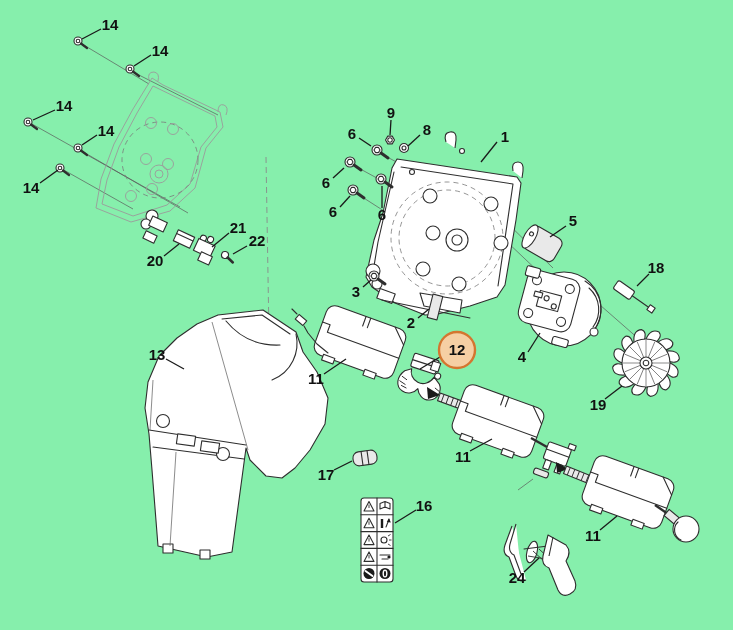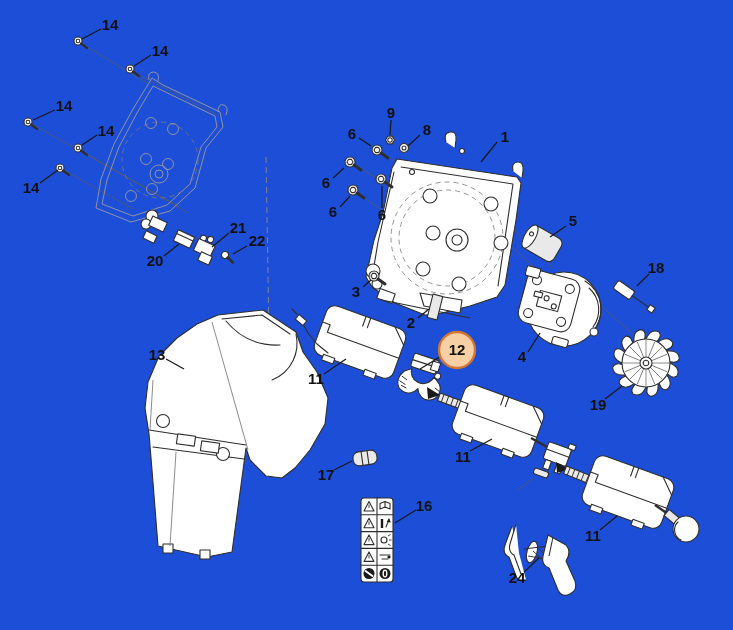--- a/index.html
+++ b/index.html
@@ -1,16 +1,16 @@
 <!DOCTYPE html>
 <html><head>
 <meta charset="utf-8">
 <style>
   html,body{margin:0;padding:0;background:#fff;}
-  #stage{position:relative;width:733px;height:630px;background:#1d4ed8;overflow:hidden;
+  #stage{position:relative;width:733px;height:630px;background:#86efac;overflow:hidden;
          font-family:"Liberation Sans",sans-serif;}
   svg{display:block;}
   .ln  {fill:none;stroke:#2e2e2e;stroke-width:1.1;stroke-linejoin:round;stroke-linecap:round;}
   .lnf {fill:#ffffff;stroke:#2e2e2e;stroke-width:1.1;stroke-linejoin:round;}
   .lt  {fill:#e9e9e9;stroke:#2e2e2e;stroke-width:1.1;stroke-linejoin:round;}
   .ghost {fill:none;stroke:#9b9b9b;stroke-width:0.9;stroke-linejoin:round;}
   .lead{stroke:#1a1a1a;stroke-width:1.3;fill:none;}
   .thin{stroke:#5a5a5a;stroke-width:0.7;fill:none;}
   .dash{stroke:#8a8a8a;stroke-width:0.9;fill:none;stroke-dasharray:6 4;}
   .dashc{stroke:#7a7a7a;stroke-width:0.8;fill:none;stroke-dasharray:5 4;}

